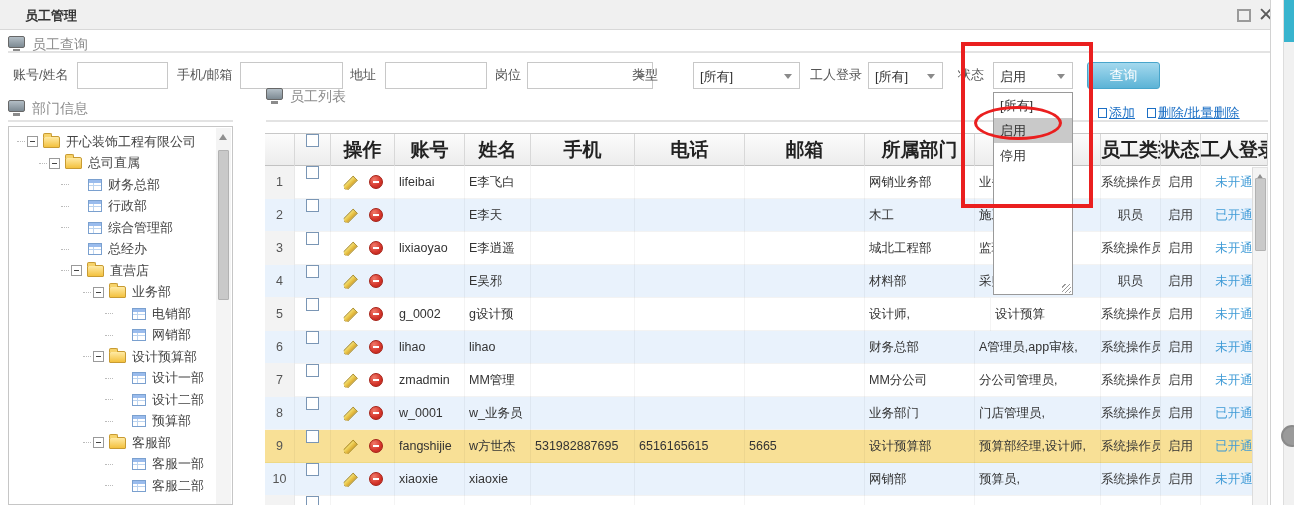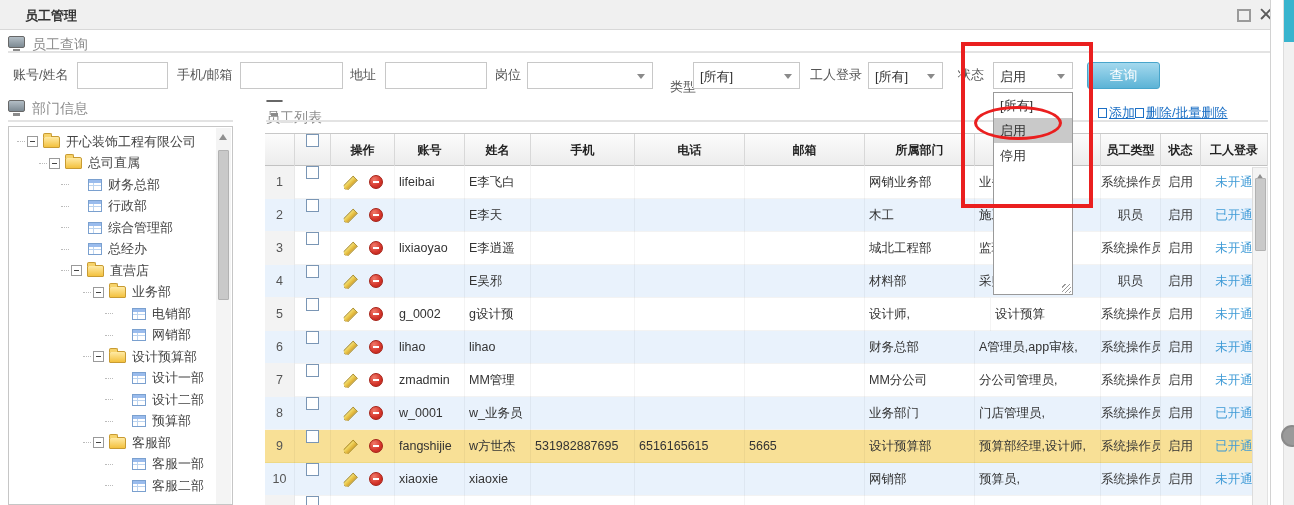--- a/index.html
+++ b/index.html
@@ -70,34 +70,34 @@
 
   
   .vscroll { position:absolute; background:#f4f4f4; border:1px solid #e2e2e2; }
   .vscroll .up { position:absolute; left:3px; top:6px; width:0; height:0;
     border-left:4px solid transparent; border-right:4px solid transparent; border-bottom:6px solid #8f8f8f; }
   .vscroll .thumb { position:absolute; left:1px; width:11px; background:#c9c9c9; border:1px solid #b2b2b2; border-radius:1px; }
   .tree-scroll { right:1px; top:1px; width:15px; height:377px; border:none; }
   .tree-scroll .thumb { left:2px; top:22px; height:150px; }
 
   
-  .links { position:absolute; top:104px; left:1098px; display:flex; z-index:5; }
+  .links { position:absolute; top:104px; left:1098px; display:flex; gap:12px; z-index:5; }
   .tool-link { display:flex; align-items:center; gap:2px; font-size:13px; color:#1b6fc5; }
   .tool-link .txt { text-decoration:underline; }
   .link-box { width:9px; height:10px; border:1px solid #1b6fc5; }
 
   
   .table-wrap { position:absolute; left:265px; top:133px; width:1003px; height:372px;
     border-top:1px solid #c8c8c8; overflow:hidden; z-index:10; }
   .t-row { display:flex; height:33px; align-items:center; border-bottom:1px solid #f3f3f3; background:#fff; }
   .t-row.alt { background:#e9f2fc; }
   .t-row.hl { background:#f8e096; border-bottom:1px solid #eed985; }
   .t-header { display:flex; height:32px; align-items:center;
     background:linear-gradient(#fcfcfc,#ececec); border-bottom:1px solid #c2c2c2; }
-  .th { font-size:12px; font-weight:bold; color:#222; text-align:center;
+  .th { font-size:19px; font-weight:bold; color:#222; text-align:center;
     border-right:1px solid #d8d8d8; height:32px; line-height:32px; overflow:hidden; white-space:nowrap; }
   .td { font-size:12.5px; color:#333; height:33px; line-height:33px; overflow:hidden; white-space:nowrap;
     border-right:1px solid rgba(0,0,0,0.045); padding:0 4px; }
   .td.center { text-align:center; padding:0; }
   .c0{width:30px}.c1{width:36px}.c2{width:64px}.c3{width:70px}.c4{width:66px}.c5{width:104px}
   .c6{width:110px}.c7{width:120px}.c8{width:110px}.c9{width:126px}.c10{width:60px}.c11{width:40px}.c12{width:67px}
   .numcell { background:#f3f3f3; color:#555; text-align:center; }
   .t-row.alt .numcell, .t-row.hl .numcell { background:transparent; }
   .cb { width:13px; height:13px; border:1px solid #7a96b5; background:#fff; margin:0 auto; }
   .ops { display:flex; justify-content:center; align-items:center; gap:12px; }
@@ -145,21 +145,21 @@
       <div class="tinput" style="left: 77px; width: 91px;"></div>
       <span class="flabel" style="left: 177px;">手机/邮箱</span>
       <div class="tinput" style="left: 240px; width: 103px;"></div>
       <span class="flabel" style="left: 350px;">地址</span>
       <div class="tinput" style="left: 385px; width: 102px;"></div>
       <span class="flabel" style="left: 495px;">岗位</span>
       <div class="tselect" style="left: 527px; width: 126px;">
         <span class="selval"></span>
         <span class="arrow"></span>
       </div>
-      <span class="flabel" style="left: 670px; margin-top: 12px;">类型</span>
+      <span class="flabel" style="left: 632px;">类型</span>
       <div class="tselect" style="left: 693px; width: 107px;">
         <span class="selval">[所有]</span>
         <span class="arrow"></span>
       </div>
       <span class="flabel" style="left: 810px;">工人登录</span>
       <div class="tselect" style="left: 868px; width: 75px;">
         <span class="selval">[所有]</span>
         <span class="arrow"></span>
       </div>
       <span class="flabel" style="left: 958px;">状态</span>
@@ -168,21 +168,21 @@
         <span class="arrow"></span>
       </div>
     </div>
 
   <div class="sec-head" style="left:8px; top:100px;">
     <span class="icon-monitor"></span>
     <span class="sec-title">部门信息</span>
   </div>
   <div class="sec-rule" style="left:8px; top:120px; width:225px;"></div>
 
-  <div class="sec-head" style="left:266px; top:100px;flex-direction:column;">
+  <div class="sec-head" style="left:266px; top:88px;">
     <span class="icon-monitor"></span>
     <span class="sec-title">员工列表</span>
   </div>
   <div class="sec-rule" style="left:266px; top:120px; width:1002px;"></div>
 
   <div class="links">
     <span class="tool-link">
       <span class="link-box"></span>
       <span class="txt">添加</span>
     </span>

